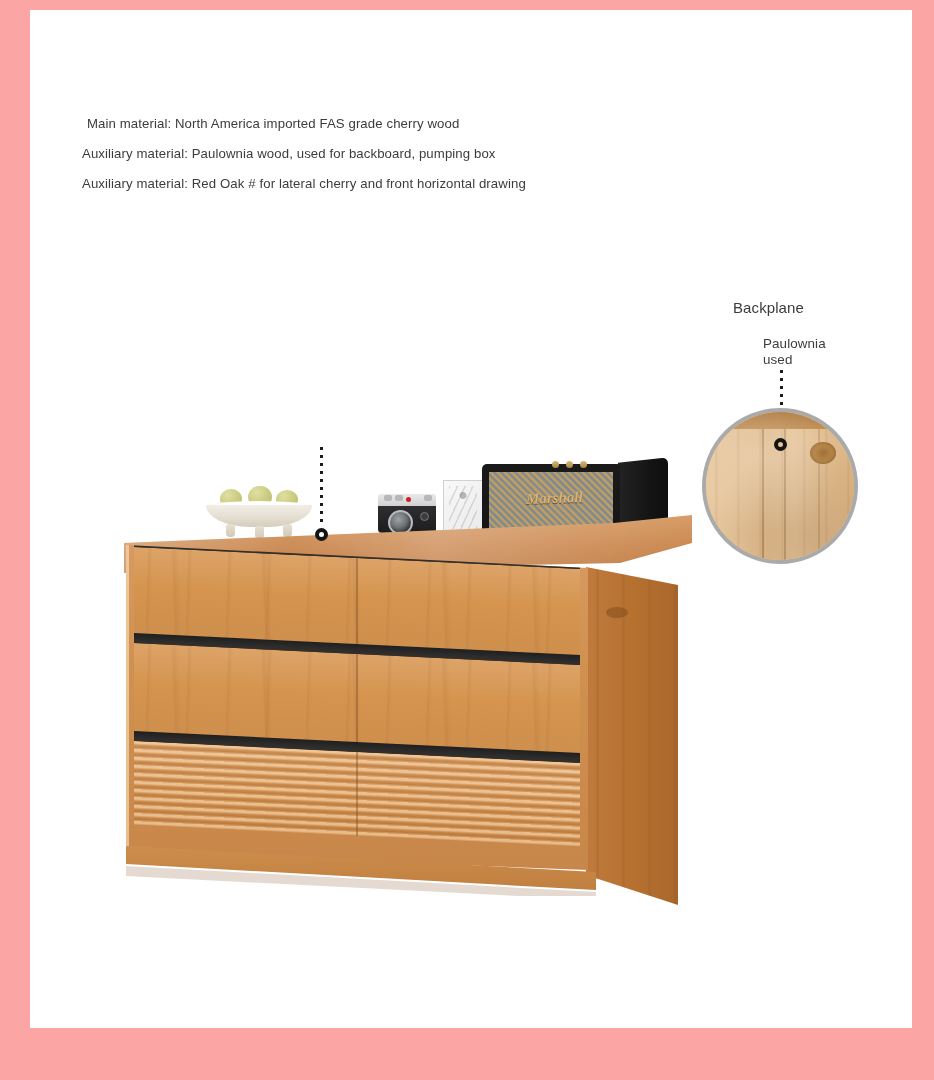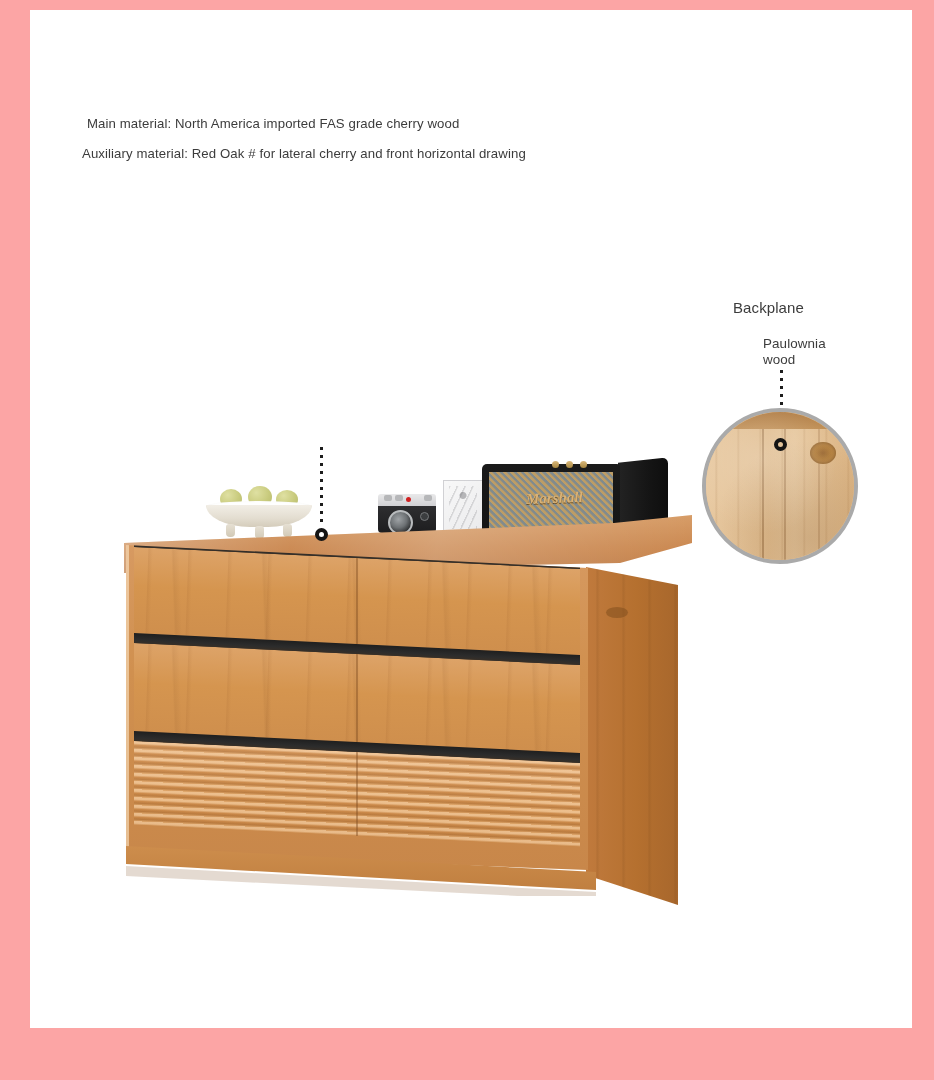--- a/index.html
+++ b/index.html
@@ -378,25 +378,26 @@
   }
 </style>
 </head>
 <body>
 
 <div id="page">
   <div class="card">
 
     <div class="spec-list">
       <div class="spec-line indent">Main material: North America imported FAS grade cherry wood</div>
+      <div class="spec-line">Auxiliary material: Paulownia wood, used for backboard, pumping box</div>
       <div class="spec-line">Auxiliary material: Red Oak # for lateral cherry and front horizontal drawing</div>
     </div>
 
     <div class="callout-text" id="callout-back-small">Backplane</div>
-    <div class="callout-text" id="callout-back-big">Paulownia wood</div>
+    <div class="callout-text" id="callout-back-big">Paulownia used</div>
     <div class="leader" id="leader-back"></div>
 
     <div class="detail-circle">
       <div class="dc-wood"></div>
       <div class="dc-seam" style="left:56px"></div>
       <div class="dc-seam" style="left:78px;opacity:.8"></div>
       <div class="dc-seam" style="left:112px;opacity:.5"></div>
       <div class="dc-topband"></div>
       <div class="dc-knot"></div>
       <div class="dc-shade"></div>

